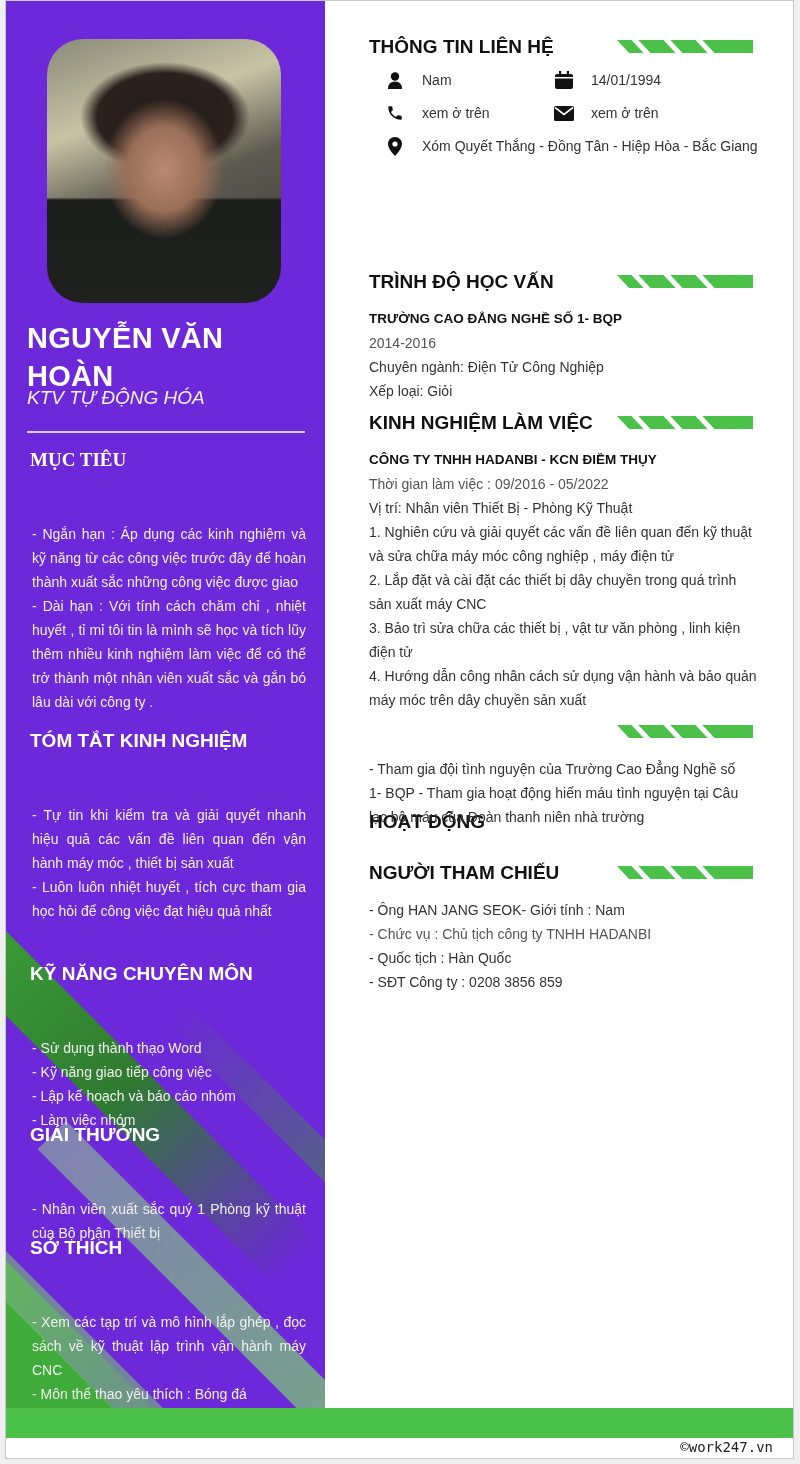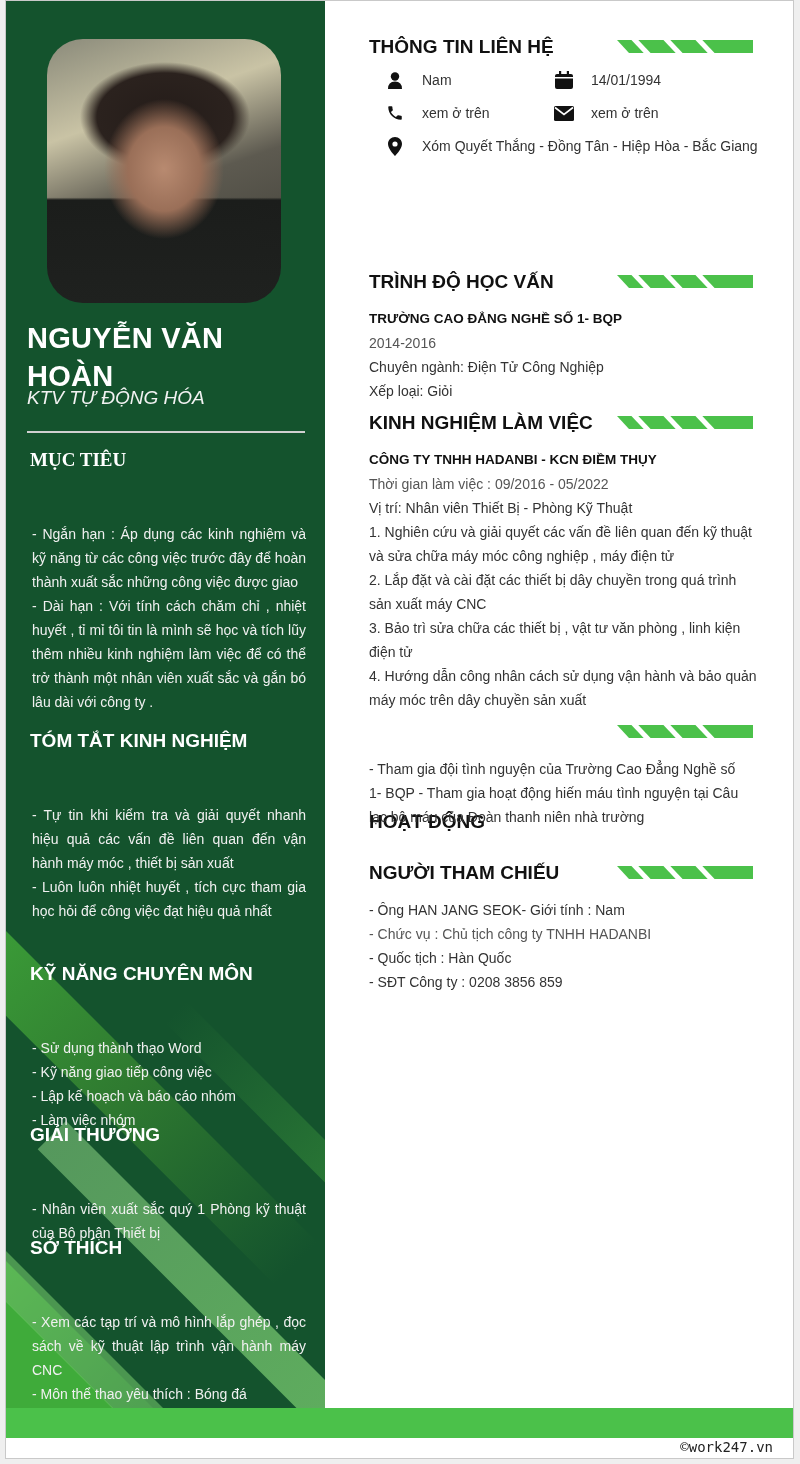--- a/index.html
+++ b/index.html
@@ -7,21 +7,21 @@
   body { font-family: "Liberation Sans", "DejaVu Sans", sans-serif; position: relative; }
 
   .page {
     position: absolute; left: 5px; top: 0; width: 789px; height: 1459px;
     background: #ffffff; border: 1px solid #c9c9c9;
   }
 
   
   .sidebar {
     position: absolute; left: 0; top: 0; width: 319px; height: 1407px;
-    background: #14532d; overflow: hidden; color: #ffffff;
+    background: #6d28d9; overflow: hidden; color: #ffffff;
   }
   .stripe { position: absolute; transform-origin: 0 0; }
   .s1 { left: -260px; top: 1000px; width: 900px; height: 140px; transform: rotate(45deg); background: linear-gradient(90deg, #3fab3a 0%, #3fab3a 35%, rgba(63,171,58,0.35) 60%, rgba(64,64,66,0) 80%); }
   .s2 { left: -60px; top: 870px; width: 700px; height: 60px; transform: rotate(45deg); background: linear-gradient(90deg, #3fa83a 0%, #2f7a30 40%, rgba(64,64,66,0) 75%); }
   .s3 { left: -200px; top: 1100px; width: 900px; height: 400px; transform: rotate(45deg); background: #3fab3a; }
   .s4 { left: -80px; top: 1170px; width: 700px; height: 36px; transform: rotate(45deg); background: rgba(120,205,110,0.55); }
   .s5 { left: 60px; top: 1120px; width: 700px; height: 40px; transform: rotate(45deg); background: linear-gradient(90deg, rgba(150,220,140,0.5), rgba(110,200,100,0.9)); }
   .s6 { left: 180px; top: 1000px; width: 400px; height: 30px; transform: rotate(45deg); background: linear-gradient(90deg, rgba(64,64,66,0), rgba(60,150,60,0.9)); }
 
   .sb-content { position: absolute; left: 0; top: 0; width: 319px; z-index: 2; }

